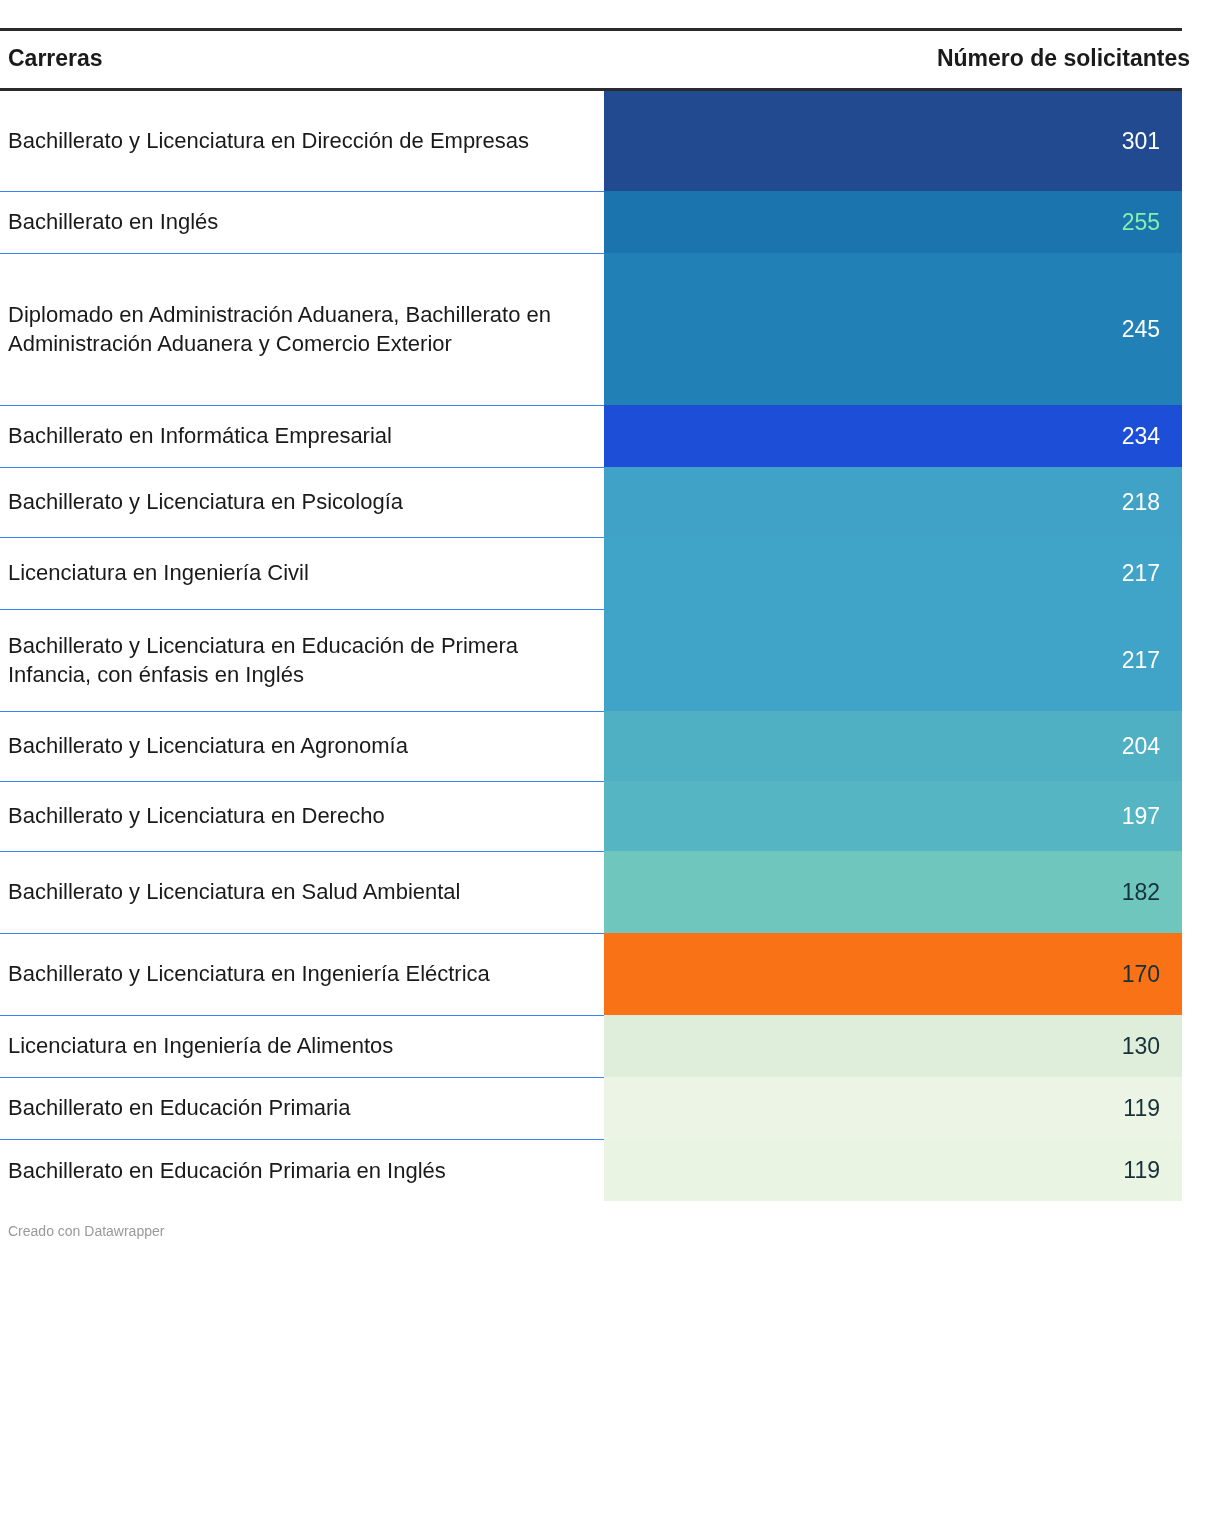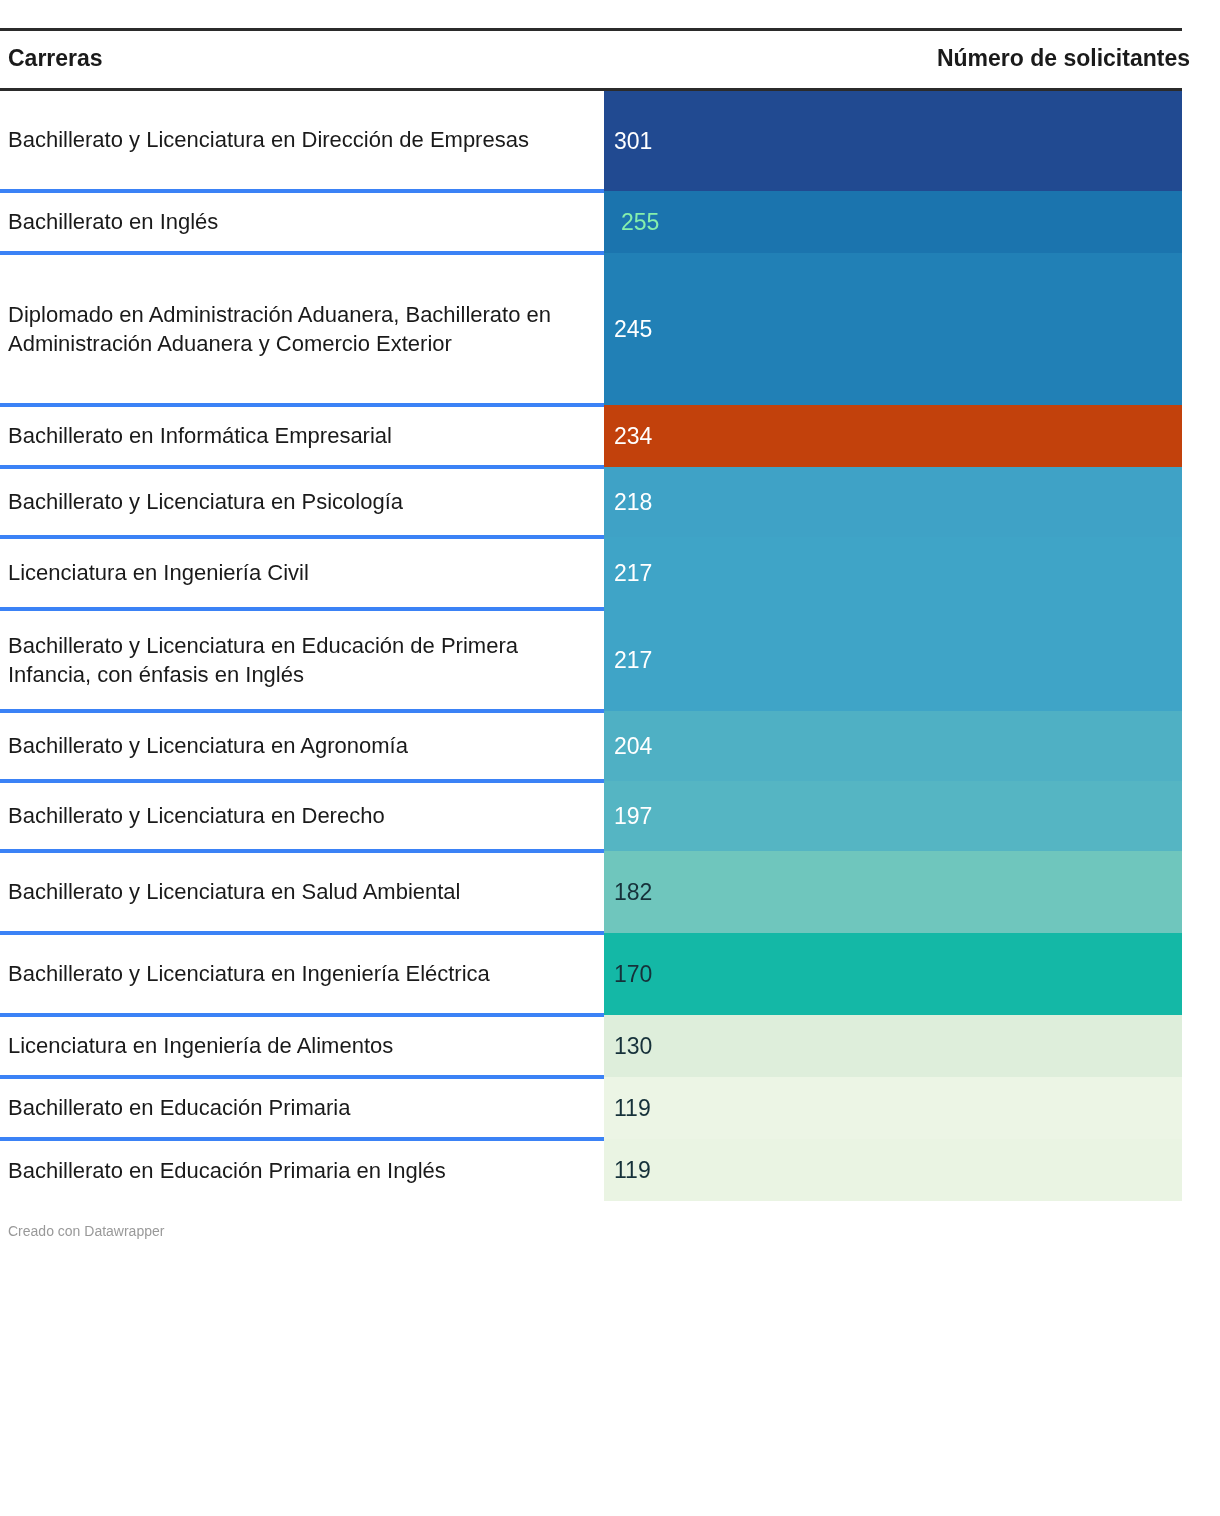--- a/index.html
+++ b/index.html
@@ -55,35 +55,36 @@
     background: #2b2b2b;
   }
   .body-table {
     width: 1182px;
     margin: 0 auto;
     border-collapse: collapse;
     table-layout: fixed;
   }
   .body-table td {
     vertical-align: middle;
-    border-bottom: 4px solid #3b82f6;
+    border-bottom: 1px solid #3b82f6;
   }
   .body-table tr:last-child td {
     border-bottom: none;
   }
   td.label {
     width: 604px;
     font-size: 22px;
     line-height: 1.32;
     color: #1a1a1a;
     padding: 14px 18px 14px 8px;
     box-sizing: border-box;
   }
   td.value {
     width: 578px;
+    text-align: right;
     font-size: 23px;
     padding: 14px 22px 14px 10px;
     box-sizing: border-box;
     border-bottom: 1px solid rgba(255,255,255,0.0);
   }
   .footer {
     width: 1182px;
     margin: 22px auto 0 auto;
     font-size: 14px;
     color: #999999;
@@ -118,21 +119,21 @@
         <tr>
           <td class="label" style="height: 62px;">Bachillerato en Inglés</td>
           <td class="value" style="background: rgb(27, 116, 174); color: #86efac; border-bottom: none; padding-left: 17px;">255</td>
         </tr>
         <tr>
           <td class="label" style="height: 152px;">Diplomado en Administración Aduanera, Bachillerato en Administración Aduanera y Comercio Exterior</td>
           <td class="value" style="background: rgb(33, 128, 182); color: rgb(255, 255, 255); border-bottom: none;">245</td>
         </tr>
         <tr>
           <td class="label" style="height: 62px;">Bachillerato en Informática Empresarial</td>
-          <td class="value" style="background: #c2410c; color: rgb(255, 255, 255); border-bottom: none;">234</td>
+          <td class="value" style="background: #1d4ed8; color: rgb(255, 255, 255); border-bottom: none;">234</td>
         </tr>
         <tr>
           <td class="label" style="height: 70px;">Bachillerato y Licenciatura en Psicología</td>
           <td class="value" style="background: rgb(63, 162, 198); color: rgb(255, 255, 255); border-bottom: none;">218</td>
         </tr>
         <tr>
           <td class="label" style="height: 72px;">Licenciatura en Ingeniería Civil</td>
           <td class="value" style="background: rgb(63, 164, 199); color: rgb(255, 255, 255); border-bottom: none;">217</td>
         </tr>
         <tr>
@@ -146,21 +147,21 @@
         <tr>
           <td class="label" style="height: 70px;">Bachillerato y Licenciatura en Derecho</td>
           <td class="value" style="background: rgb(85, 181, 195); color: rgb(255, 255, 255); border-bottom: none;">197</td>
         </tr>
         <tr>
           <td class="label" style="height: 82px;">Bachillerato y Licenciatura en Salud Ambiental</td>
           <td class="value" style="background: rgb(111, 198, 189); color: rgb(22, 49, 58); border-bottom: none;">182</td>
         </tr>
         <tr>
           <td class="label" style="height: 82px;">Bachillerato y Licenciatura en Ingeniería Eléctrica</td>
-          <td class="value" style="background: #14b8a6; color: rgb(22, 49, 58); border-bottom: none;">170</td>
+          <td class="value" style="background: #f97316; color: rgb(22, 49, 58); border-bottom: none;">170</td>
         </tr>
         <tr>
           <td class="label" style="height: 62px;">Licenciatura en Ingeniería de Alimentos</td>
           <td class="value" style="background: rgb(222, 238, 219); color: rgb(22, 49, 58); border-bottom: none;">130</td>
         </tr>
         <tr>
           <td class="label" style="height: 62px;">Bachillerato en Educación Primaria</td>
           <td class="value" style="background: rgb(236, 245, 229); color: rgb(22, 49, 58); border-bottom: none;">119</td>
         </tr>
         <tr>

